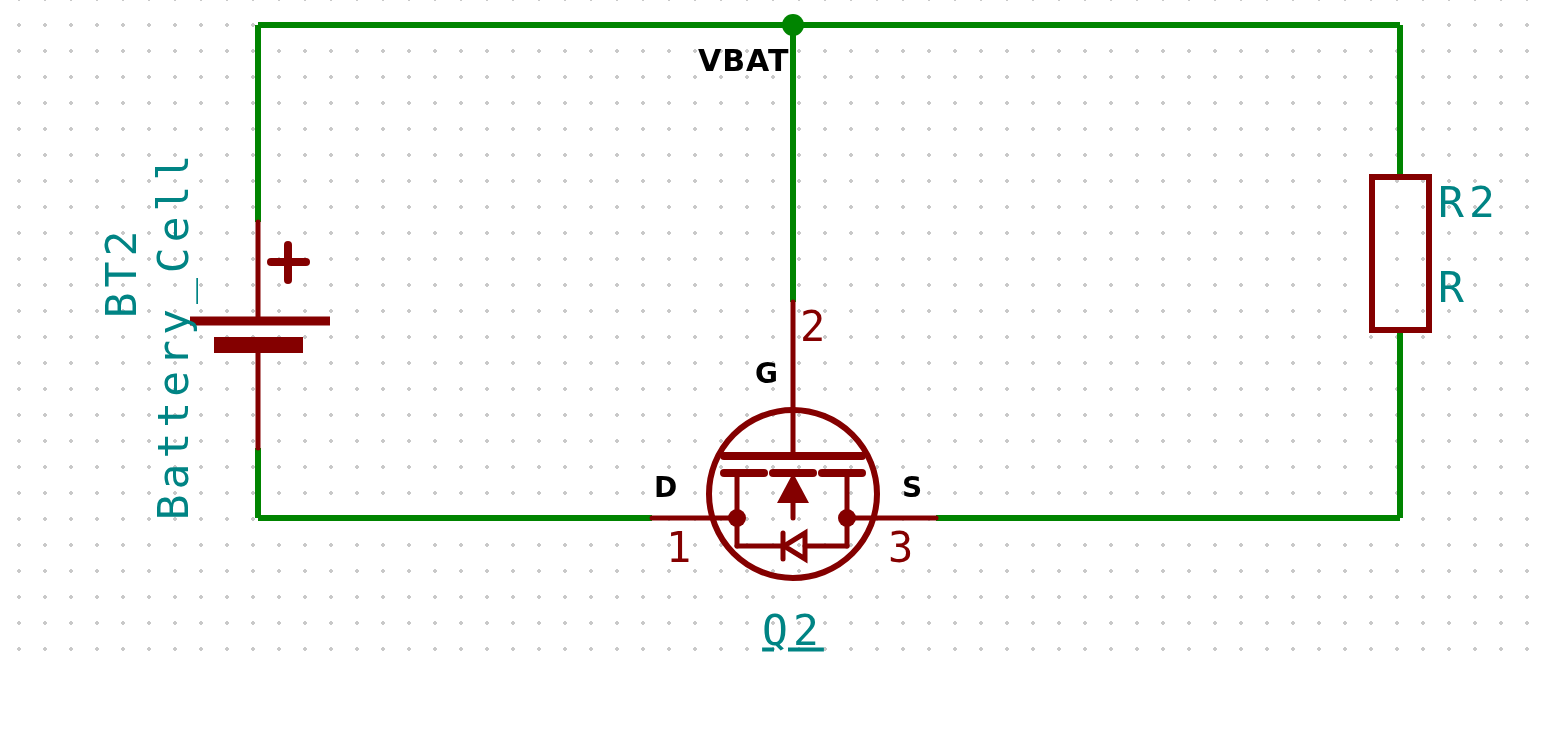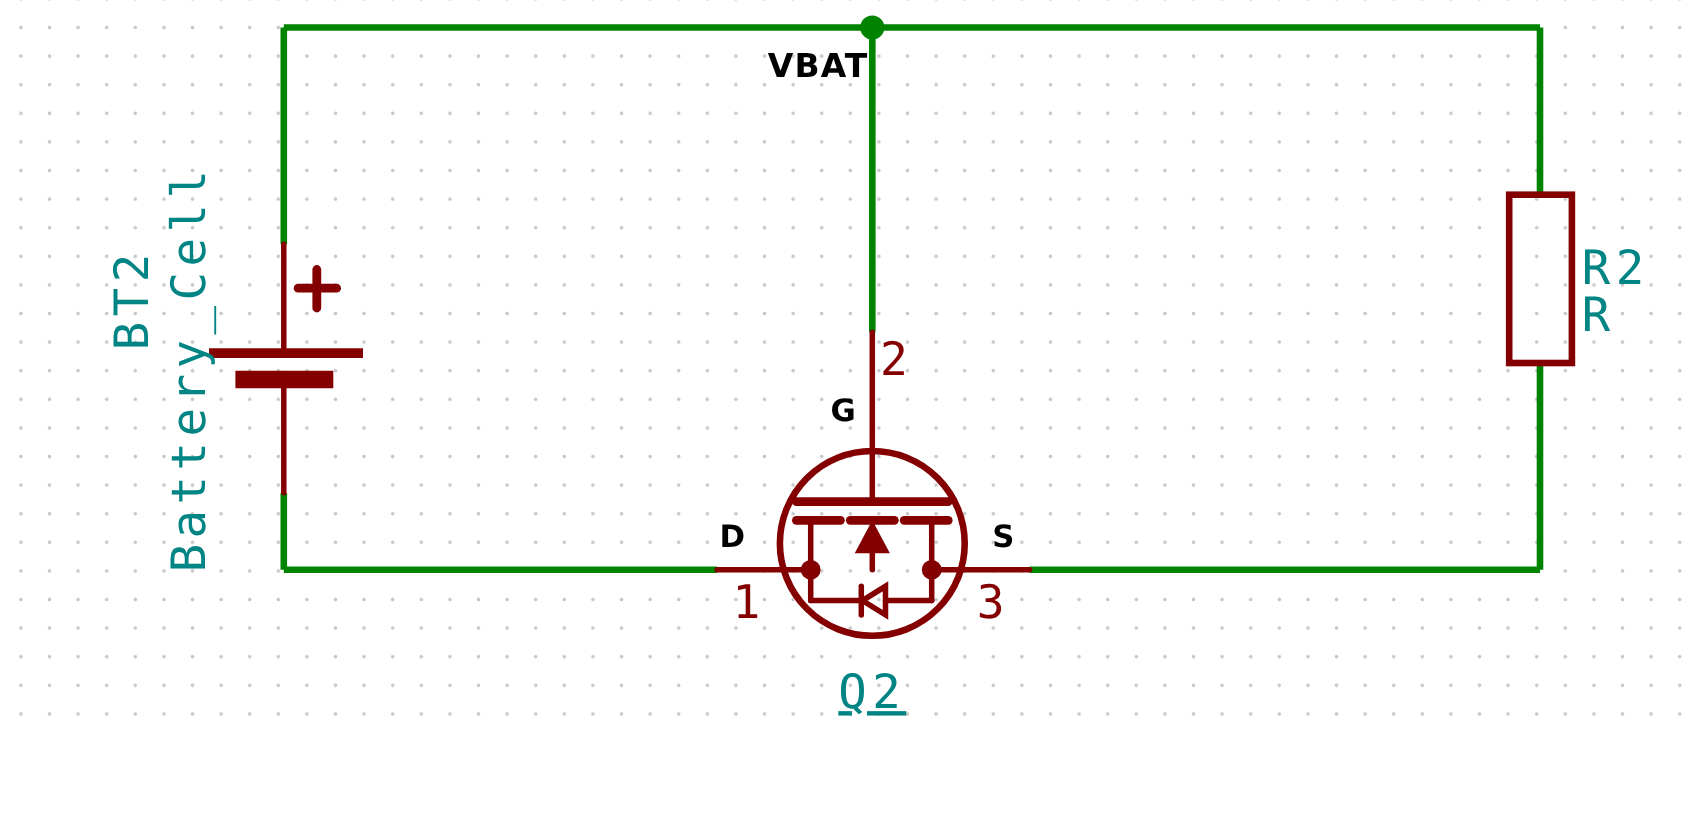--- a/index.html
+++ b/index.html
@@ -104,19 +104,19 @@
   <div class="lbl pin-name" style="left:755px;top:360px;">G</div>
   <div class="lbl pin-name" style="left:654px;top:474px;">D</div>
   <div class="lbl pin-name" style="left:902px;top:474px;">S</div>
 
   <div class="lbl pin-num" style="left:800px;top:306px;">2</div>
   <div class="lbl pin-num" style="left:666px;top:527px;">1</div>
   <div class="lbl pin-num" style="left:888px;top:527px;">3</div>
 
   <div class="lbl teal ctr" style="left:793px;top:630px;">Q2</div>
 
-  <div class="lbl teal" style="left:1438px;top:181px;margin-top:42px;">R2</div>
+  <div class="lbl teal" style="left:1438px;top:181px;">R2</div>
   <div class="lbl teal" style="left:1438px;top:266px;">R</div>
 
   <div class="lbl teal vert" style="left:121px;top:272px;">BT2</div>
   <div class="lbl teal vert" style="left:173px;top:335px;">Battery_Cell</div>
 
 </div>
 
 </body></html>

